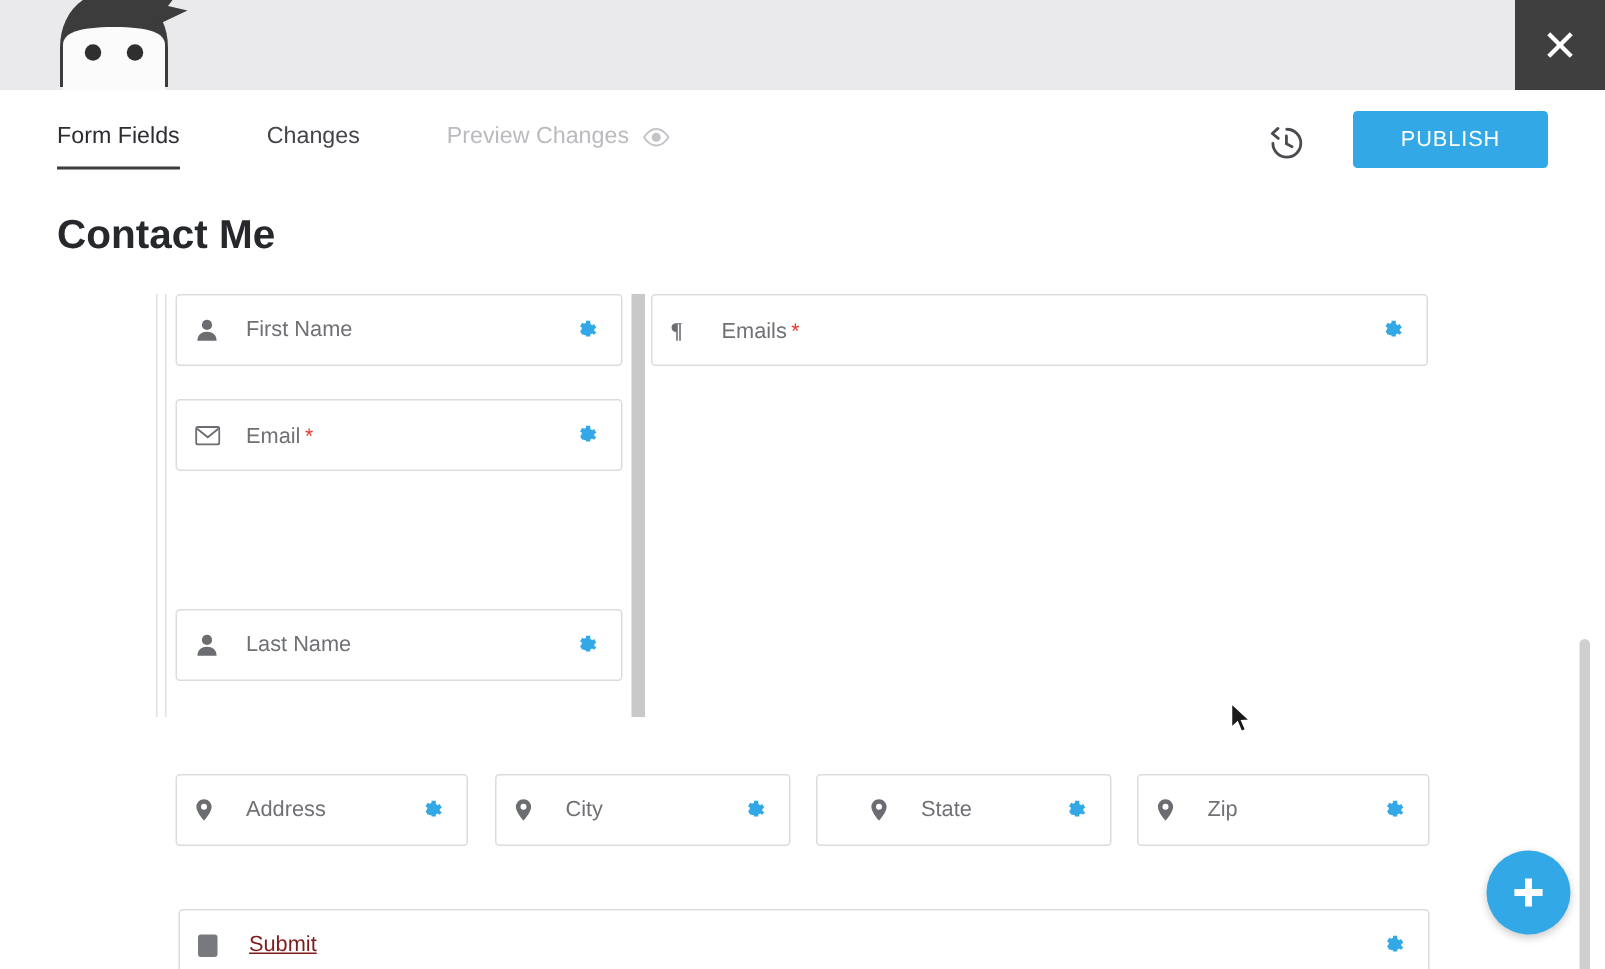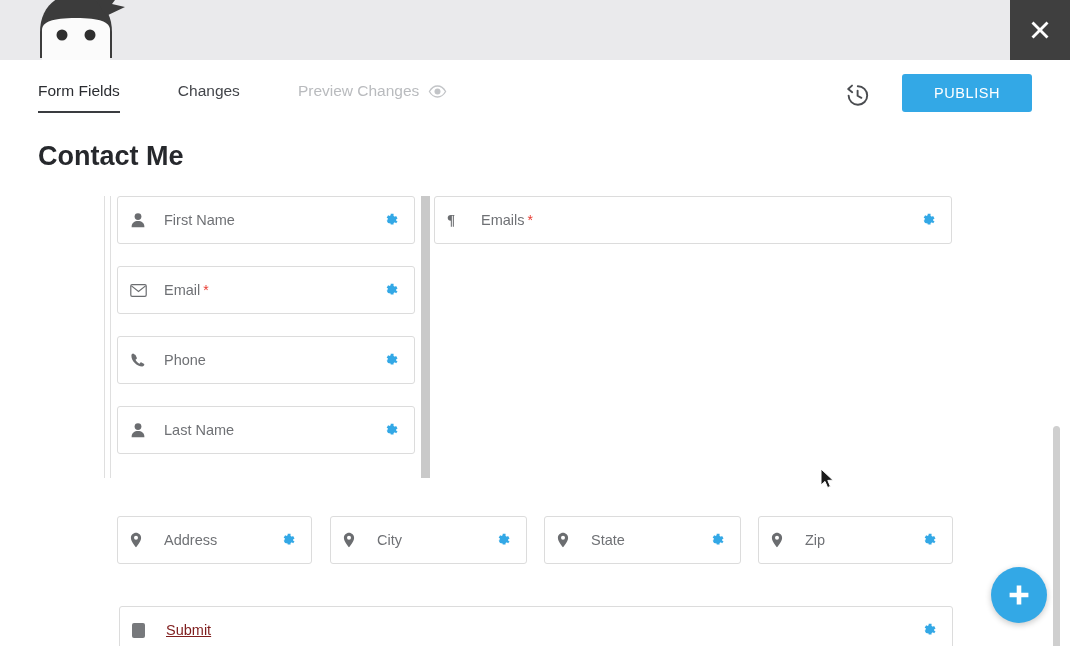--- a/index.html
+++ b/index.html
@@ -112,21 +112,21 @@
   .f-email { top: 78px; }
   .f-phone { top: 148px; }
   .f-last  { top: 218px; }
 
   
   .f-message { left: 434px; top: 8px; width: 518px; height: 48px; }
 
   
   .f-address { left: 117px; top: 328px; width: 195px; height: 48px; }
   .f-city    { left: 330px; top: 328px; width: 197px; height: 48px; }
-  .f-state   { left: 544px; top: 328px; width: 197px; height: 48px; }
+  .f-state   { left: 544px; top: 328px; width: 197px; height: 48px; padding-left: 23px; }
   .f-zip     { left: 758px; top: 328px; width: 195px; height: 48px; }
 
   .f-submit  { left: 119px; top: 418px; width: 834px; height: 48px; }
   .f-submit .flabel { color: #7f1d1d; text-decoration: underline; }
 
   .submit-icon {
     width: 13px; height: 15px; background: #77797c; border-radius: 2px;
   }
 
   
@@ -239,33 +239,20 @@
           </svg>
       </span>
       <span class="flabel"><span>Email</span><span class="req">*</span></span>
       <span class="gear">
         <svg width="17" height="17" viewBox="0 0 20 20">
             <path d="M10 6.4a3.6 3.6 0 100 7.2 3.6 3.6 0 000-7.2zm8.3 4.7l-1.6-.9a7 7 0 000-1.6l1.6-.9-1.7-3-1.6.9a7 7 0 00-1.4-.8V2.2h-3.4v1.6a7 7 0 00-1.4.8l-1.6-.9-1.7 3 1.6.9a7 7 0 000 1.6l-1.6.9 1.7 3 1.6-.9a7 7 0 001.4.8v1.6h3.4v-1.6a7 7 0 001.4-.8l1.6.9z" fill="#33a8e6"></path>
           </svg>
       </span>
     </div>
 
-    <div class="fieldbox c1 f-phone">
-      <span class="ficon">
-        <svg width="16" height="16" viewBox="0 0 16 16">
-            <path d="M3.2 1.6c-.9 0-1.8.9-1.8 2.1 0 5.4 5.5 10.7 10.8 10.7 1.2 0 2.1-.9 2.1-1.8 0-.4-.2-.7-.5-.9l-2.3-1.3c-.4-.2-.9-.1-1.2.3l-.8 1c-1.7-.8-3.2-2.3-4-4l1-.8c.4-.3.5-.8.3-1.2L5.5 3.1c-.2-.3-.5-.5-.9-.5z" fill="#6b6d70"></path>
-          </svg>
-      </span>
-      <span class="flabel">Phone</span>
-      <span class="gear">
-        <svg width="17" height="17" viewBox="0 0 20 20">
-            <path d="M10 6.4a3.6 3.6 0 100 7.2 3.6 3.6 0 000-7.2zm8.3 4.7l-1.6-.9a7 7 0 000-1.6l1.6-.9-1.7-3-1.6.9a7 7 0 00-1.4-.8V2.2h-3.4v1.6a7 7 0 00-1.4.8l-1.6-.9-1.7 3 1.6.9a7 7 0 000 1.6l-1.6.9 1.7 3 1.6-.9a7 7 0 001.4.8v1.6h3.4v-1.6a7 7 0 001.4-.8l1.6.9z" fill="#33a8e6"></path>
-          </svg>
-      </span>
-    </div>
 
     <div class="fieldbox c1 f-last">
       <span class="ficon">
         <svg width="16" height="16" viewBox="0 0 16 16">
             <circle cx="8" cy="4.6" r="3.4" fill="#6b6d70"></circle>
             <path d="M1.6 15.2 C1.6 10.9 4.5 9.1 8 9.1 C11.5 9.1 14.4 10.9 14.4 15.2 Z" fill="#6b6d70"></path>
           </svg>
       </span>
       <span class="flabel">Last Name</span>
       <span class="gear">

